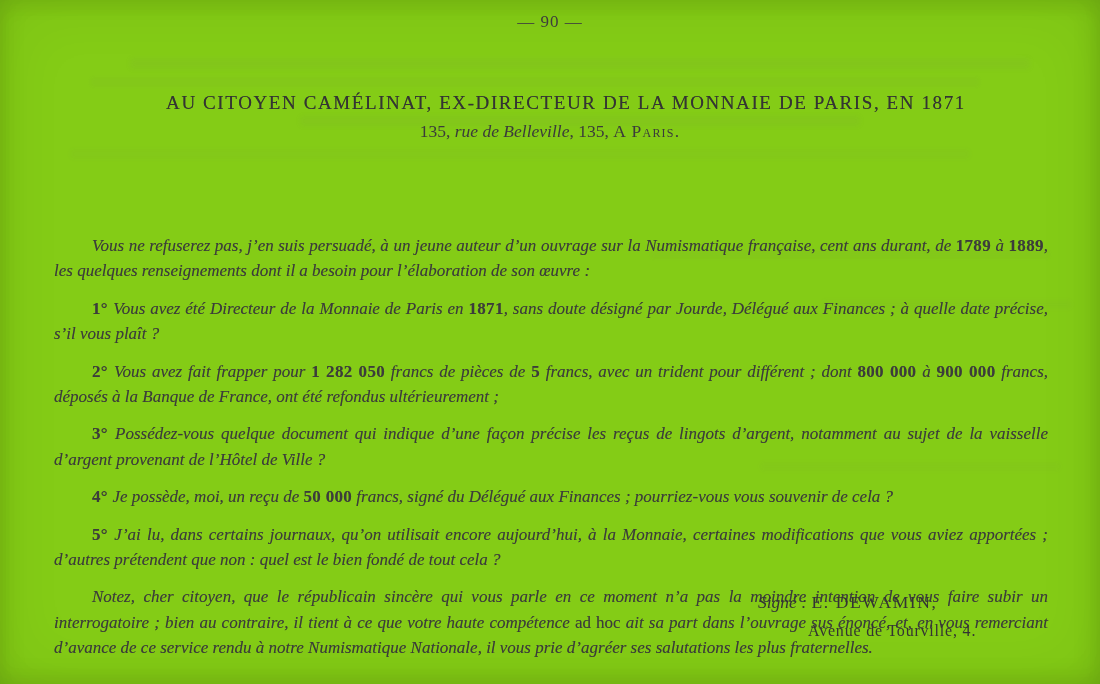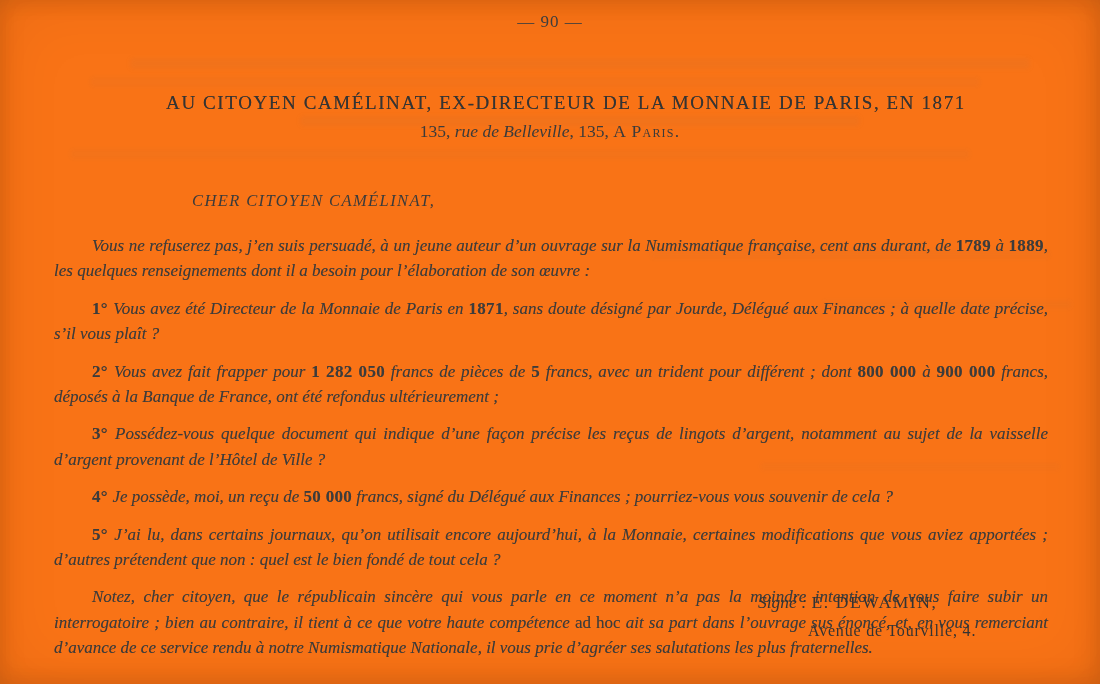--- a/index.html
+++ b/index.html
@@ -1,20 +1,20 @@
 <!DOCTYPE html>
 <html lang="fr"><head>
 <meta charset="utf-8">
 <style>
   html, body { margin: 0; padding: 0; background: #cfcfcc; }
   .page {
     position: relative;
     width: 1100px;
     height: 684px;
-    background: #f97316;
+    background: #84cc16;
     overflow: hidden;
     font-family: "Liberation Serif", "DejaVu Serif", serif;
     color: #3a3a3a;
   }
   
   .page::after {
     content: "";
     position: absolute; inset: 0;
     pointer-events: none;
     box-shadow:
@@ -101,21 +101,20 @@
   <div class="bleed b6"></div>
   <div class="bleed b7"></div>
 
   <div class="folio">— 90 —</div>
 
   <h1 class="title">AU CITOYEN CAMÉLINAT, EX-DIRECTEUR DE LA MONNAIE DE PARIS, EN 1871</h1>
 
   <div class="address"><span>135, </span><span class="st-italic">rue de Belleville</span><span>, 135, </span><span class="st-small-caps">A Paris.</span></div>
 
 
-  <div class="salutation">CHER CITOYEN CAMÉLINAT,</div>
 
   <div class="body">
       <p><span>Vous ne refuserez pas, j’en suis persuadé, à un jeune auteur d’un ouvrage sur la Numismatique française, cent ans durant, de </span><span class="st-number">1789</span><span> à </span><span class="st-number">1889</span><span>, les quelques renseignements dont il a besoin pour l’élaboration de son œuvre :</span></p>
       <p><span class="st-number">1° </span><span>Vous avez été Directeur de la Monnaie de Paris en </span><span class="st-number">1871</span><span>, sans doute désigné par Jourde, Délégué aux Finances ; à quelle date précise, s’il vous plaît ?</span></p>
       <p><span class="st-number">2° </span><span>Vous avez fait frapper pour </span><span class="st-number">1 282 050</span><span> francs de pièces de </span><span class="st-number">5</span><span> francs, avec un trident pour différent ; dont </span><span class="st-number">800 000</span><span> à </span><span class="st-number">900 000</span><span> francs, déposés à la Banque de France, ont été refondus ultérieurement ;</span></p>
       <p><span class="st-number">3° </span><span>Possédez-vous quelque document qui indique d’une façon précise les reçus de lingots d’argent, notamment au sujet de la vaisselle d’argent provenant de l’Hôtel de Ville ?</span></p>
       <p><span class="st-number">4° </span><span>Je possède, moi, un reçu de </span><span class="st-number">50 000</span><span> francs, signé du Délégué aux Finances ; pourriez-vous vous souvenir de cela ?</span></p>
       <p><span class="st-number">5° </span><span>J’ai lu, dans certains journaux, qu’on utilisait encore aujourd’hui, à la Monnaie, certaines modifications que vous aviez apportées ; d’autres prétendent que non : quel est le bien fondé de tout cela ?</span></p>
       <p><span>Notez, cher citoyen, que le républicain sincère qui vous parle en ce moment n’a pas la moindre intention de vous faire subir un interrogatoire ; bien au contraire, il tient à ce que votre haute compétence </span><span class="st-upright">ad hoc</span><span> ait sa part dans l’ouvrage sus énoncé, et, en vous remerciant d’avance de ce service rendu à notre Numismatique Nationale, il vous prie d’agréer ses salutations les plus fraternelles.</span></p>
     </div>

